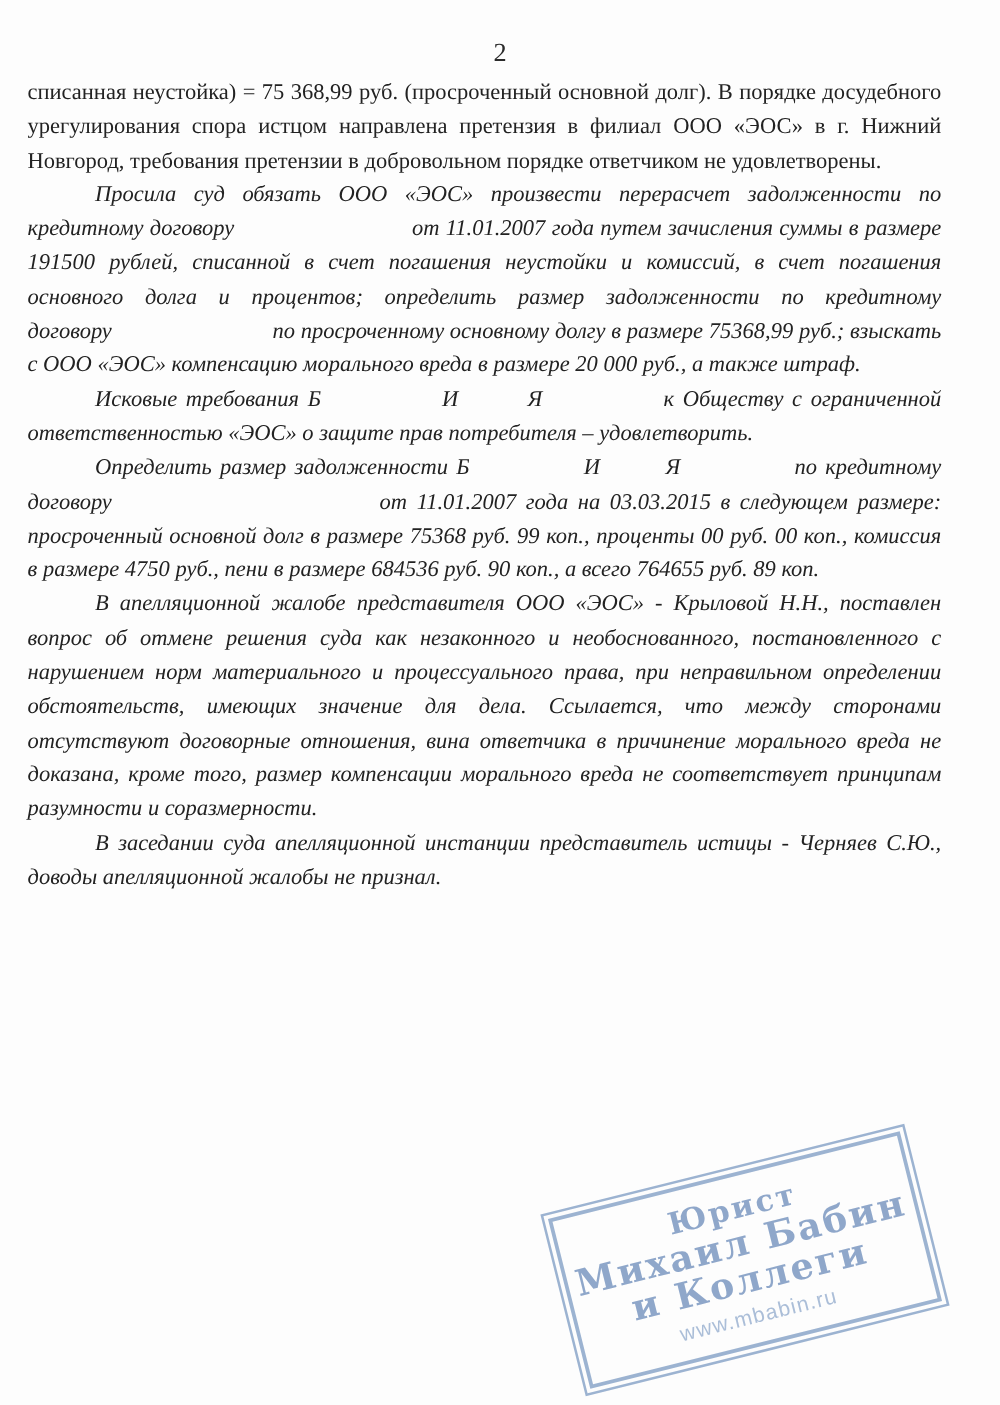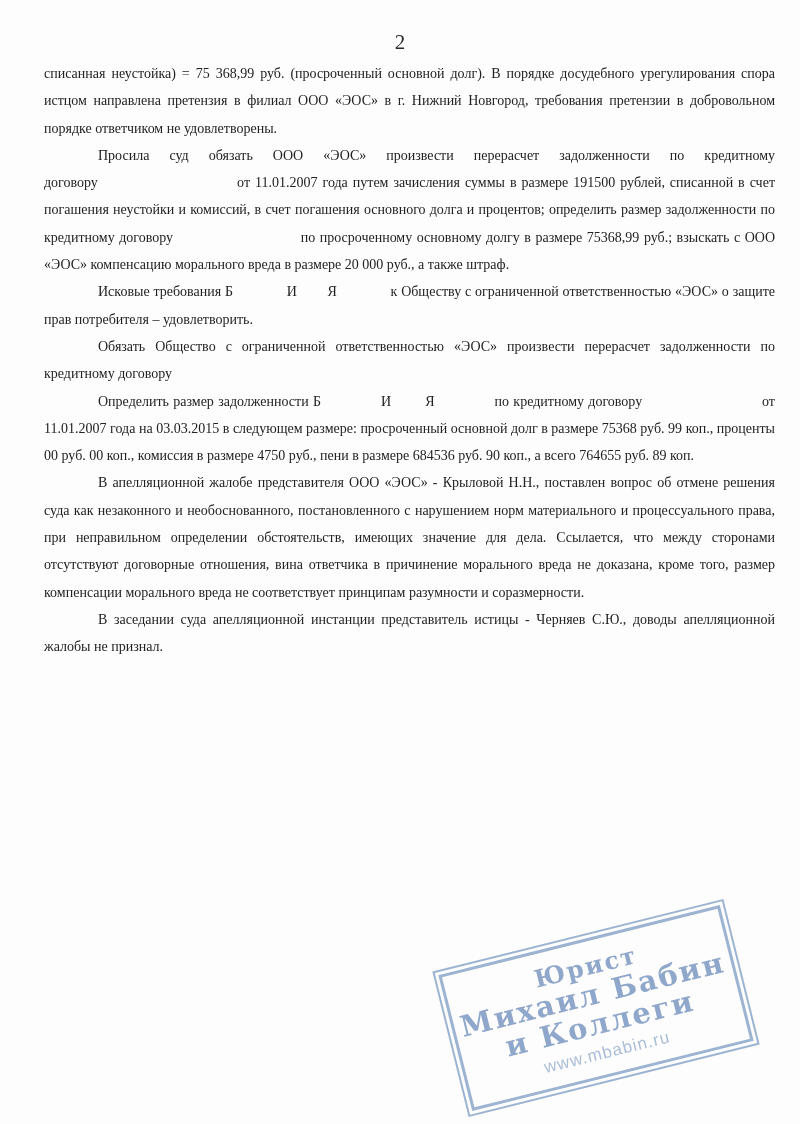--- a/index.html
+++ b/index.html
@@ -21,31 +21,31 @@
     left: 0;
     right: 0;
     text-align: center;
     font-size: 21px;
     color: #2a2a2a;
     z-index: 2;
   }
   .body-text {
     position: absolute;
     top: 60px;
-    left: 44px;
+    left: 22px;
     width: 731px;
-    font-size: 14px;
+    font-size: 18px;
     line-height: 27.3px;
     color: #222222;
     text-align: justify;
     z-index: 2;
   }
   .para { margin: 0; padding: 0; }
   .para.indent-none   { text-indent: 0; }
-  .para.indent-normal { text-indent: 54px; }
+  .para.indent-normal { text-indent: 54px; font-style: italic; }
   .para.indent-large  { text-indent: 82px; }
 
   
   .stamp {
     position: absolute;
     left: 446px;
     top: 933px;
     width: 300px;
     height: 150px;
     transform: rotate(-14deg);
@@ -96,19 +96,18 @@
       <div class="stamp-line big">Михаил Бабин</div>
       <div class="stamp-line big">и Коллеги</div>
       <div class="stamp-url">www.mbabin.ru</div>
     </div>
   </div>
 
   <div class="body-text">
       <p class="para indent-none">списанная неустойка) = 75 368,99 руб. (просроченный основной долг). В порядке досудебного урегулирования спора истцом направлена претензия в филиал ООО «ЭОС» в г. Нижний Новгород, требования претензии в добровольном порядке ответчиком не удовлетворены.</p>
       <p class="para indent-normal">Просила суд обязать ООО «ЭОС» произвести перерасчет задолженности по кредитному договору&nbsp;&nbsp;&nbsp;&nbsp;&nbsp;&nbsp;&nbsp;&nbsp;&nbsp;&nbsp;&nbsp;&nbsp;&nbsp;&nbsp;&nbsp;&nbsp;&nbsp;&nbsp;&nbsp;&nbsp;&nbsp;&nbsp;&nbsp;&nbsp;&nbsp;&nbsp;&nbsp;&nbsp;от 11.01.2007 года путем зачисления суммы в размере 191500 рублей, списанной в счет погашения неустойки и комиссий, в счет погашения основного долга и процентов; определить размер задолженности по кредитному договору&nbsp;&nbsp;&nbsp;&nbsp;&nbsp;&nbsp;&nbsp;&nbsp;&nbsp;&nbsp;&nbsp;&nbsp;&nbsp;&nbsp;&nbsp;&nbsp;&nbsp;&nbsp;&nbsp;&nbsp;&nbsp;&nbsp;&nbsp;&nbsp;&nbsp;&nbsp;&nbsp;&nbsp;по просроченному основному долгу в размере 75368,99 руб.; взыскать с ООО «ЭОС» компенсацию морального вреда в размере 20 000 руб., а также штраф.</p>
       <p class="para indent-normal">Исковые требования Б&nbsp;&nbsp;&nbsp;&nbsp;&nbsp;&nbsp;&nbsp;&nbsp;&nbsp;&nbsp;&nbsp;&nbsp;&nbsp;&nbsp;И&nbsp;&nbsp;&nbsp;&nbsp;&nbsp;&nbsp;&nbsp;&nbsp;Я&nbsp;&nbsp;&nbsp;&nbsp;&nbsp;&nbsp;&nbsp;&nbsp;&nbsp;&nbsp;&nbsp;&nbsp;&nbsp;&nbsp;к Обществу с ограниченной ответственностью «ЭОС» о защите прав потребителя – удовлетворить.</p>
-      <p class="para indent-normal">Обязать Общество с ограниченной ответственностью «ЭОС» произвести перерасчет задолженности по кредитному договору</p>
       <p class="para indent-normal">Определить размер задолженности Б&nbsp;&nbsp;&nbsp;&nbsp;&nbsp;&nbsp;&nbsp;&nbsp;&nbsp;&nbsp;&nbsp;&nbsp;&nbsp;&nbsp;И&nbsp;&nbsp;&nbsp;&nbsp;&nbsp;&nbsp;&nbsp;&nbsp;Я&nbsp;&nbsp;&nbsp;&nbsp;&nbsp;&nbsp;&nbsp;&nbsp;&nbsp;&nbsp;&nbsp;&nbsp;&nbsp;&nbsp;по кредитному договору&nbsp;&nbsp;&nbsp;&nbsp;&nbsp;&nbsp;&nbsp;&nbsp;&nbsp;&nbsp;&nbsp;&nbsp;&nbsp;&nbsp;&nbsp;&nbsp;&nbsp;&nbsp;&nbsp;&nbsp;&nbsp;&nbsp;&nbsp;&nbsp;&nbsp;&nbsp;&nbsp;&nbsp;от 11.01.2007 года на 03.03.2015 в следующем размере: просроченный основной долг в размере 75368 руб. 99 коп., проценты 00 руб. 00 коп., комиссия в размере 4750 руб., пени в размере 684536 руб. 90 коп., а всего 764655 руб. 89 коп.</p>
       <p class="para indent-normal">В апелляционной жалобе представителя ООО «ЭОС» - Крыловой Н.Н., поставлен вопрос об отмене решения суда как незаконного и необоснованного, постановленного с нарушением норм материального и процессуального права, при неправильном определении обстоятельств, имеющих значение для дела. Ссылается, что между сторонами отсутствуют договорные отношения, вина ответчика в причинение морального вреда не доказана, кроме того, размер компенсации морального вреда не соответствует принципам разумности и соразмерности.</p>
       <p class="para indent-normal">В заседании суда апелляционной инстанции представитель истицы - Черняев С.Ю., доводы апелляционной жалобы не признал.</p>
     </div>
 
 </div>
 
 </body></html>

